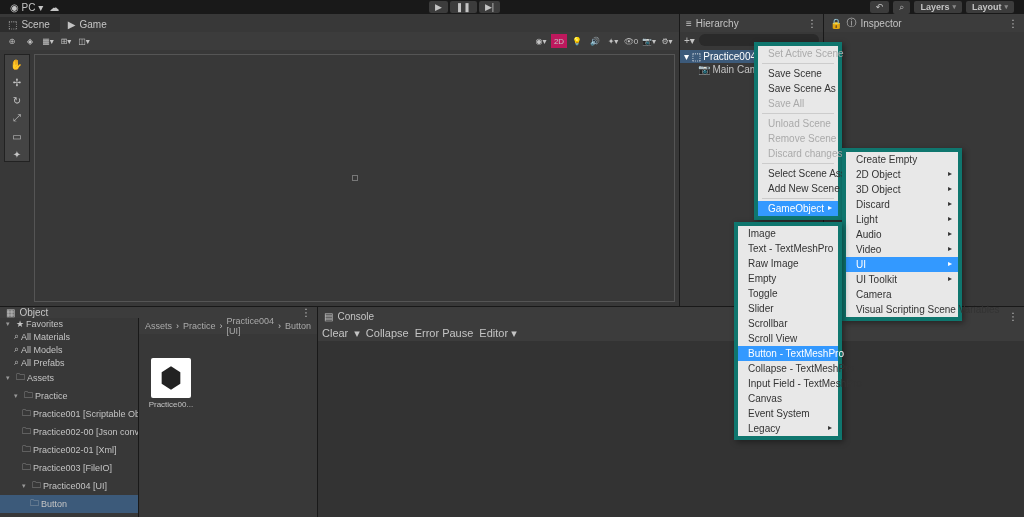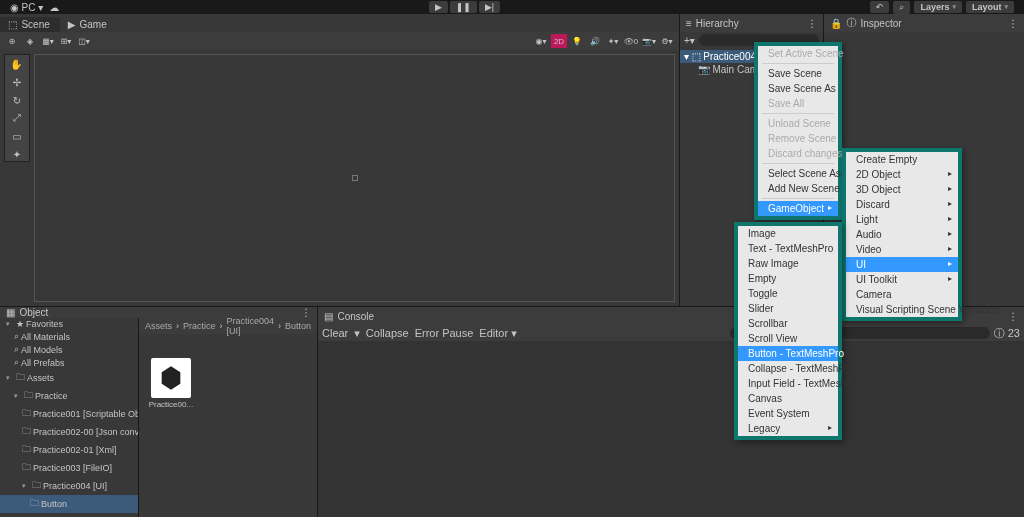--- a/index.html
+++ b/index.html
@@ -222,24 +222,20 @@
       <span>Console</span>
       <span class="more">⋮</span>
     </div>
     <div class="console-toolbar">
       <div style="display:flex;gap:6px;align-items:center">
         <span>Clear</span>▾
         <span>Collapse</span>
         <span>Error Pause</span>
         <span>Editor ▾</span>
       </div>
-      <div style="display:flex;gap:4px;align-items:center">
-        <div class="search" style="width:260px"></div>
-        <span>ⓘ <span>23</span></span>
-      </div>
     </div>
     <div class="console-body"></div>
   </div>
 </div>
 
 <div class="ctx ctx1" id="ctx1">
     <div class="ctx-item disabled">Set Active Scene</div>
     <div class="ctx-sep"></div>
     <div class="ctx-item">Save Scene</div>
     <div class="ctx-item">Save Scene As</div>

